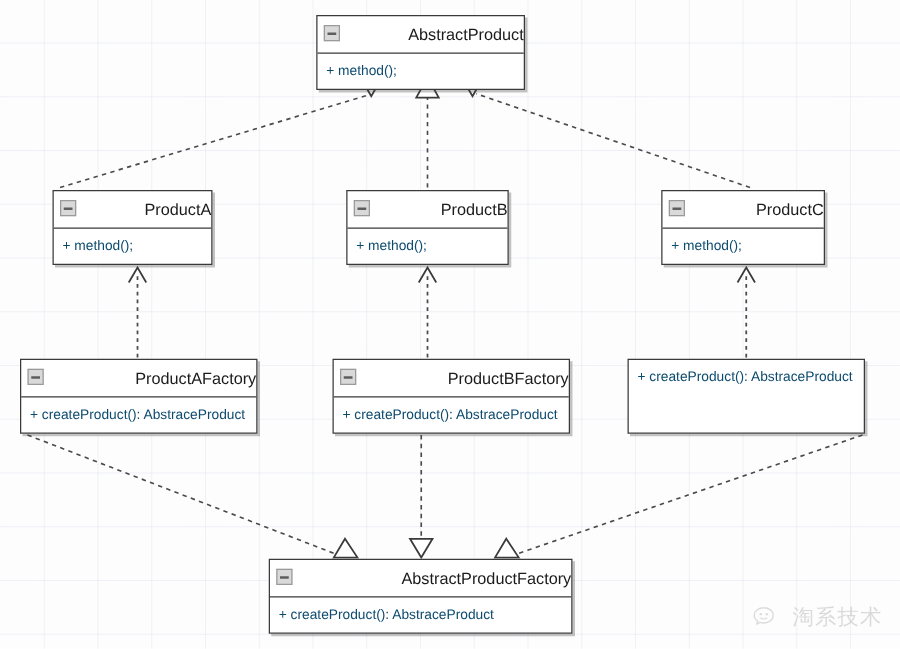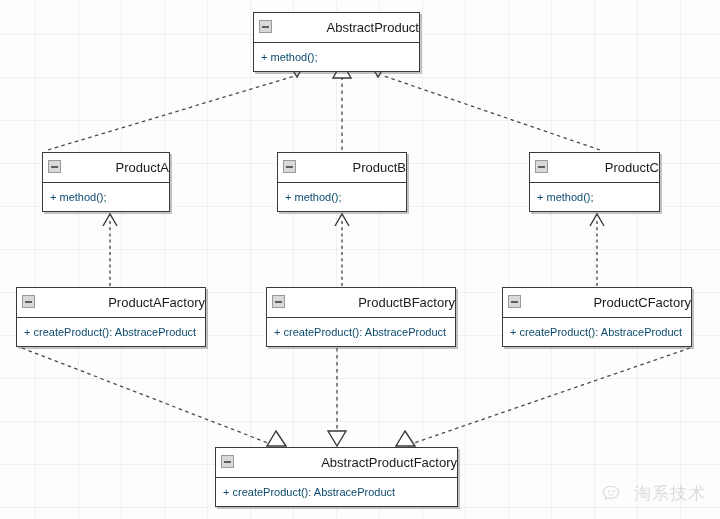--- a/index.html
+++ b/index.html
@@ -189,24 +189,20 @@
 
   <div class="uml-class" style="left:246px; top:287px; width:190px; height:60px;margin-left:20px;">
     <div class="uml-header">
       <span class="collapse-icon"></span>
       <span>ProductBFactory</span>
     </div>
     <div class="uml-body">+ createProduct(): AbstraceProduct</div>
   </div>
 
   <div class="uml-class" style="left:502px; top:287px; width:190px; height:60px;">
-    <div class="uml-header">
-      <span class="collapse-icon"></span>
-      <span>ProductCFactory</span>
-    </div>
     <div class="uml-body">+ createProduct(): AbstraceProduct</div>
   </div>
 
   <div class="uml-class" style="left:215px; top:447px; width:243px; height:60px;">
     <div class="uml-header">
       <span class="collapse-icon"></span>
       <span>AbstractProductFactory</span>
     </div>
     <div class="uml-body">+ createProduct(): AbstraceProduct</div>
   </div>

